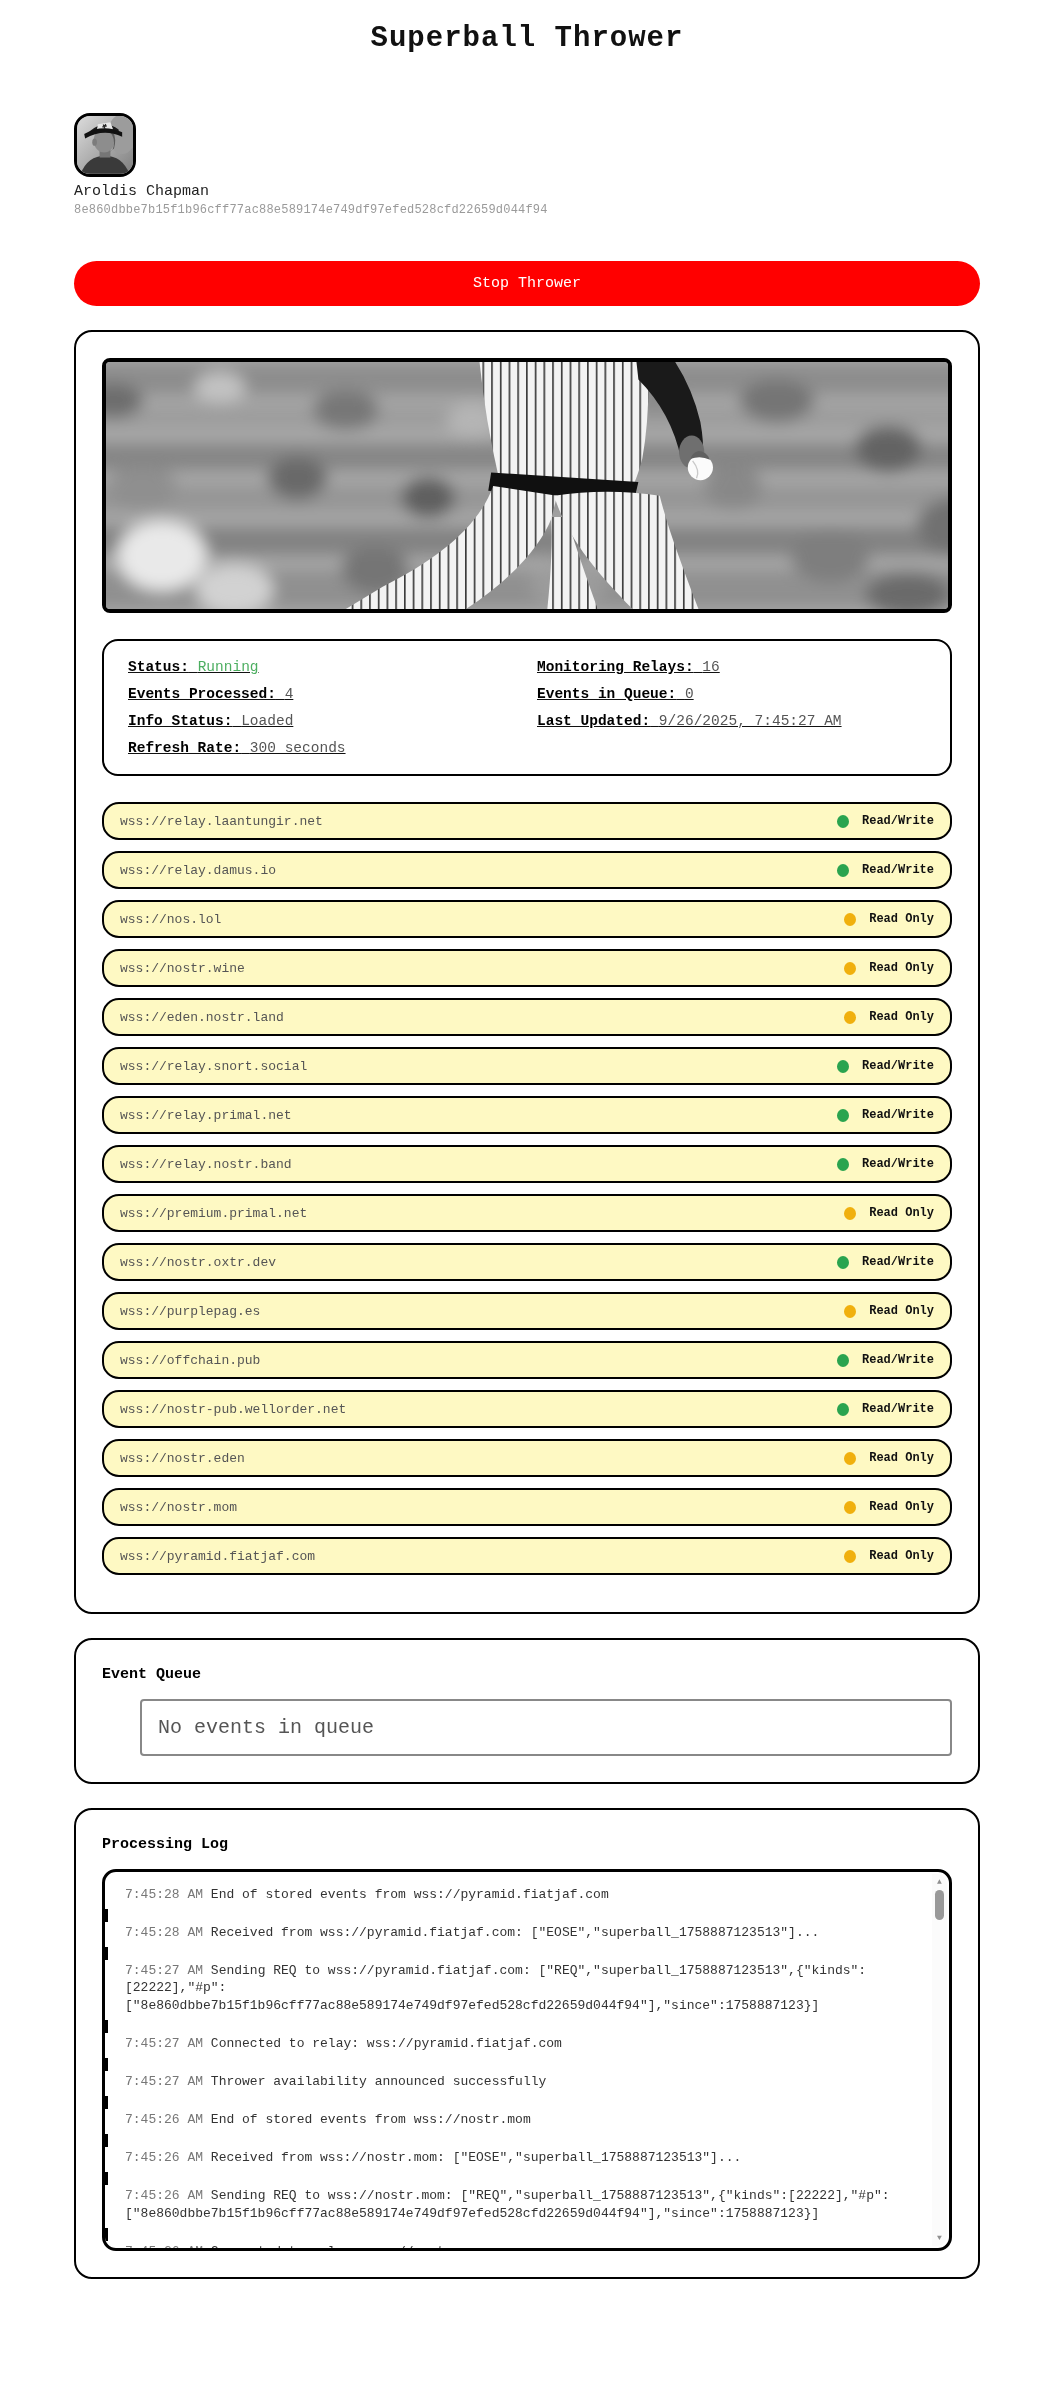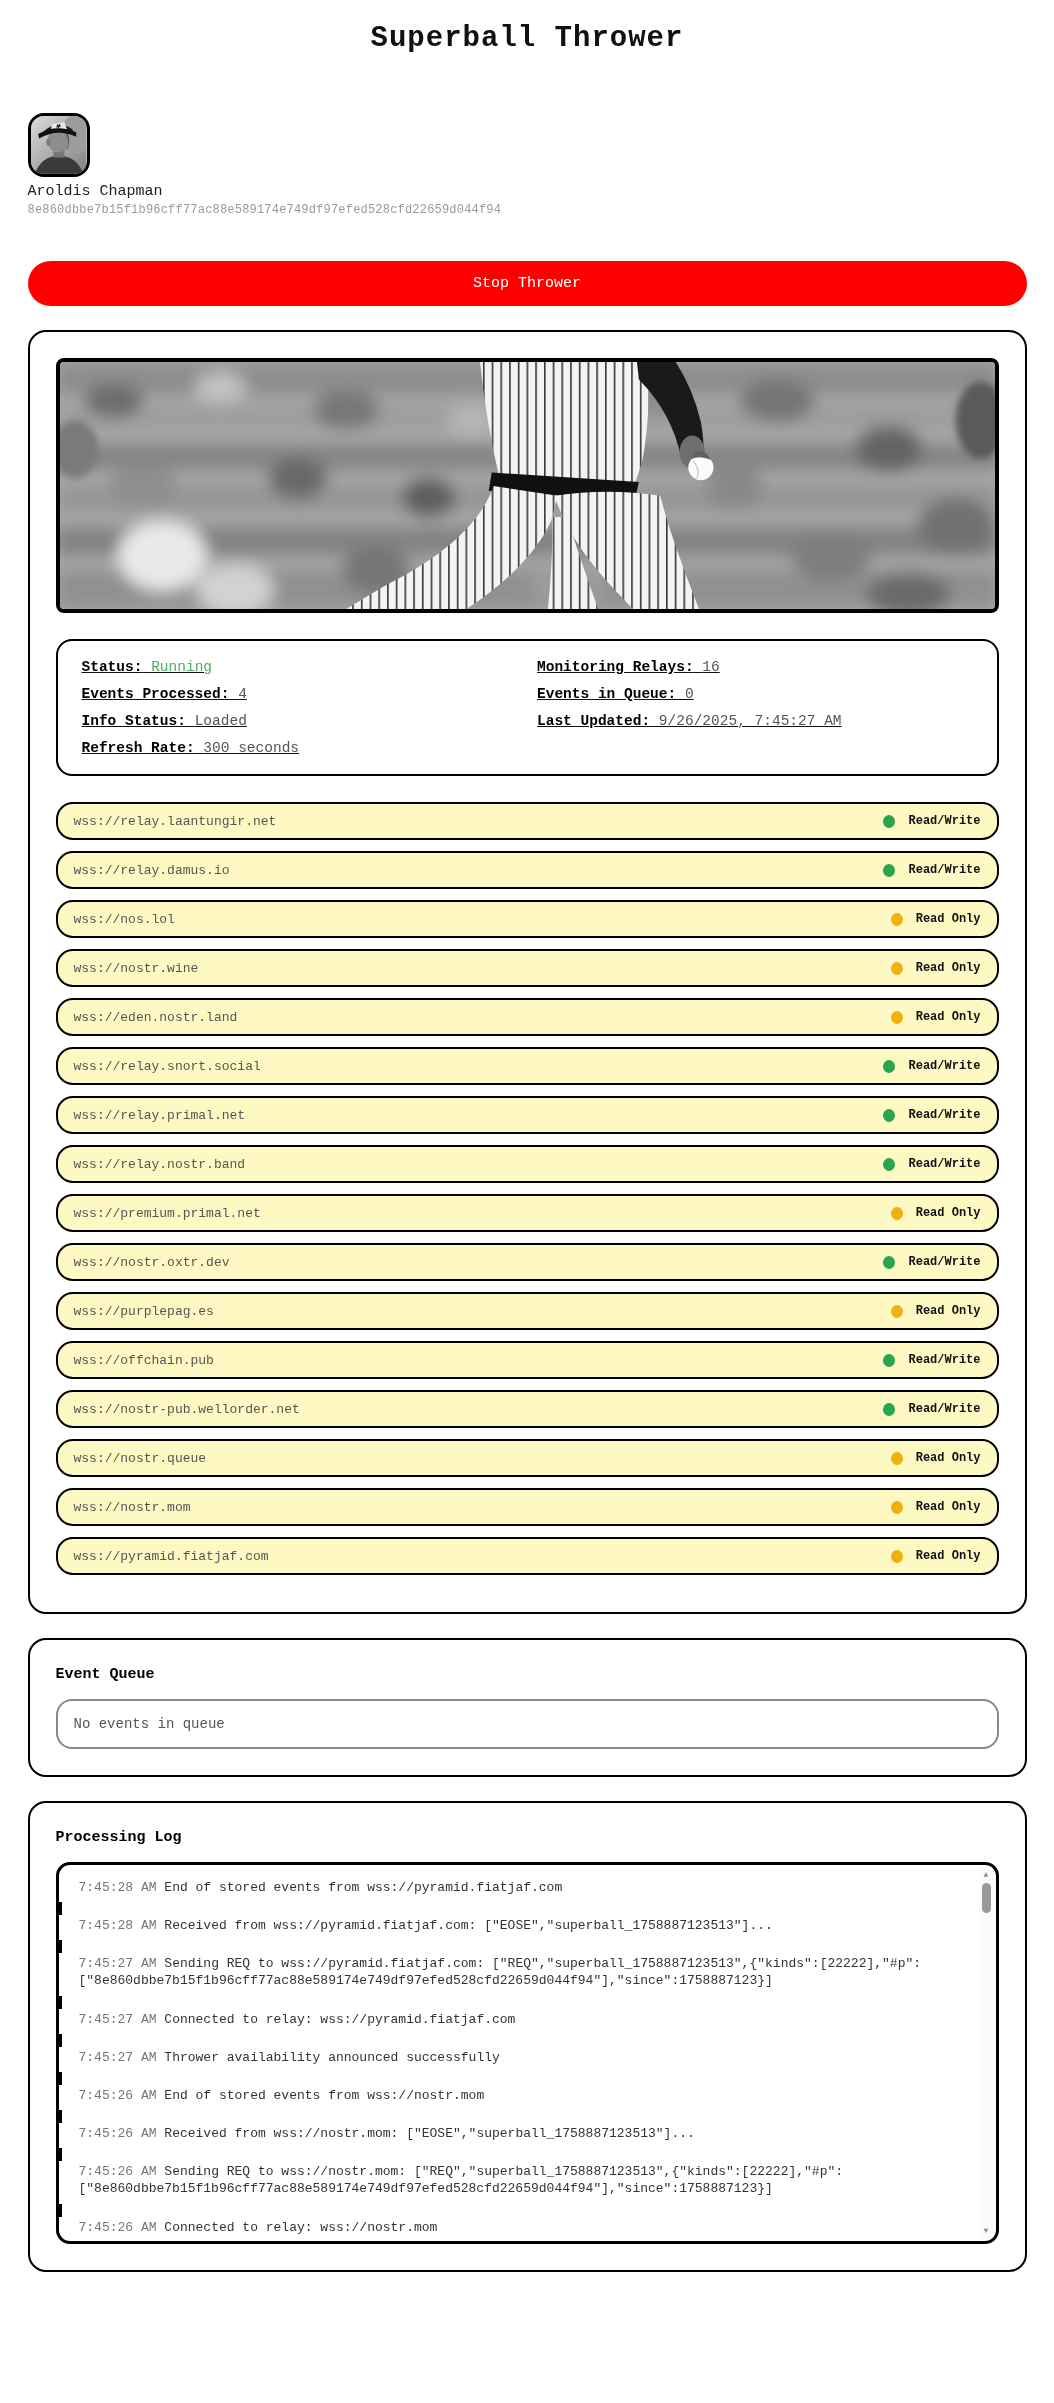--- a/index.html
+++ b/index.html
@@ -2,21 +2,21 @@
 <html><head>
 <meta charset="utf-8">
 <style>
   * { box-sizing: border-box; margin: 0; padding: 0; }
   html, body { background:#ffffff; }
   body {
     width: 1054px; min-height: 2403px; margin: 0 auto;
     font-family: "Liberation Mono", "DejaVu Sans Mono", monospace;
     color:#111;
   }
-  .page { width: 999px; margin: 0 auto; padding-top: 22px; }
+  .page { width: 906px; margin: 0 auto; padding-top: 22px; }
 
   .page-title { text-align:center; font-size:29px; font-weight:bold; letter-spacing:1px; }
 
   
   .profile { margin-top: 58px; }
   .avatar { width:62px; height:64px; border:3px solid #000; border-radius:16px; overflow:hidden; display:block; background:#bbb; }
   .profile-name { font-size:15px; color:#222; margin-top:6px; }
   .profile-pubkey { font-size:12px; color:#9a9a9a; margin-top:3px; letter-spacing:.2px; }
 
   
@@ -60,22 +60,22 @@
 
   
   .actions { margin-top:26px; display:flex; gap:15px; }
   .action-btn {
     background:#fff; border:2.5px solid #000; border-radius:15px;
     padding:13px 22px; font-family:inherit; font-size:14px; color:#333; cursor:pointer;
   }
 
   
   .queue-box {
-    margin-top:16px; border:2.5px solid #888; border-radius:16px;
-    padding:15px 16px; font-size:14px; color:#555;
+    margin-top:16px; border:2.5px solid #888; border-radius:4px;
+    padding:15px 16px; font-size:20px; color:#555;margin-left:38px;
   }
 
   
   .log-box {
     margin-top:16px; border:3px solid #000; border-radius:14px;
     height:382px; overflow:hidden; position:relative;
     padding:14px 34px 10px 20px; background:#fff;
   }
   .log-entry { position:relative; font-size:13px; line-height:1.32; margin-bottom:21px; overflow-wrap:anywhere; }
   .log-entry + .log-entry::before {
@@ -310,21 +310,21 @@
           </span>
         </div>
         <div class="relay-row">
           <span class="relay-url">wss://nostr-pub.wellorder.net</span>
           <span class="relay-badge">
             <span class="dot" data-access="rw"></span>
             <span class="badge-label">Read/Write</span>
           </span>
         </div>
         <div class="relay-row">
-          <span class="relay-url">wss://nostr.queue</span>
+          <span class="relay-url">wss://nostr.eden</span>
           <span class="relay-badge">
             <span class="dot" data-access="ro"></span>
             <span class="badge-label">Read Only</span>
           </span>
         </div>
         <div class="relay-row">
           <span class="relay-url">wss://nostr.mom</span>
           <span class="relay-badge">
             <span class="dot" data-access="ro"></span>
             <span class="badge-label">Read Only</span>

